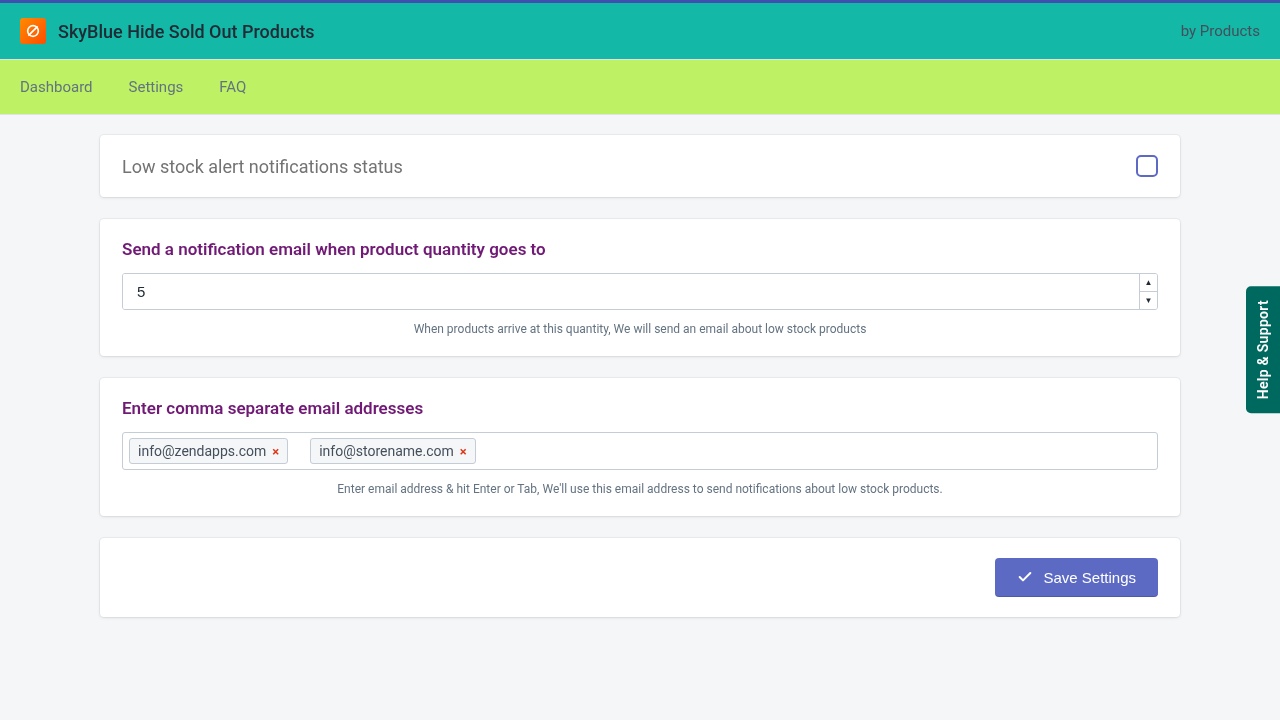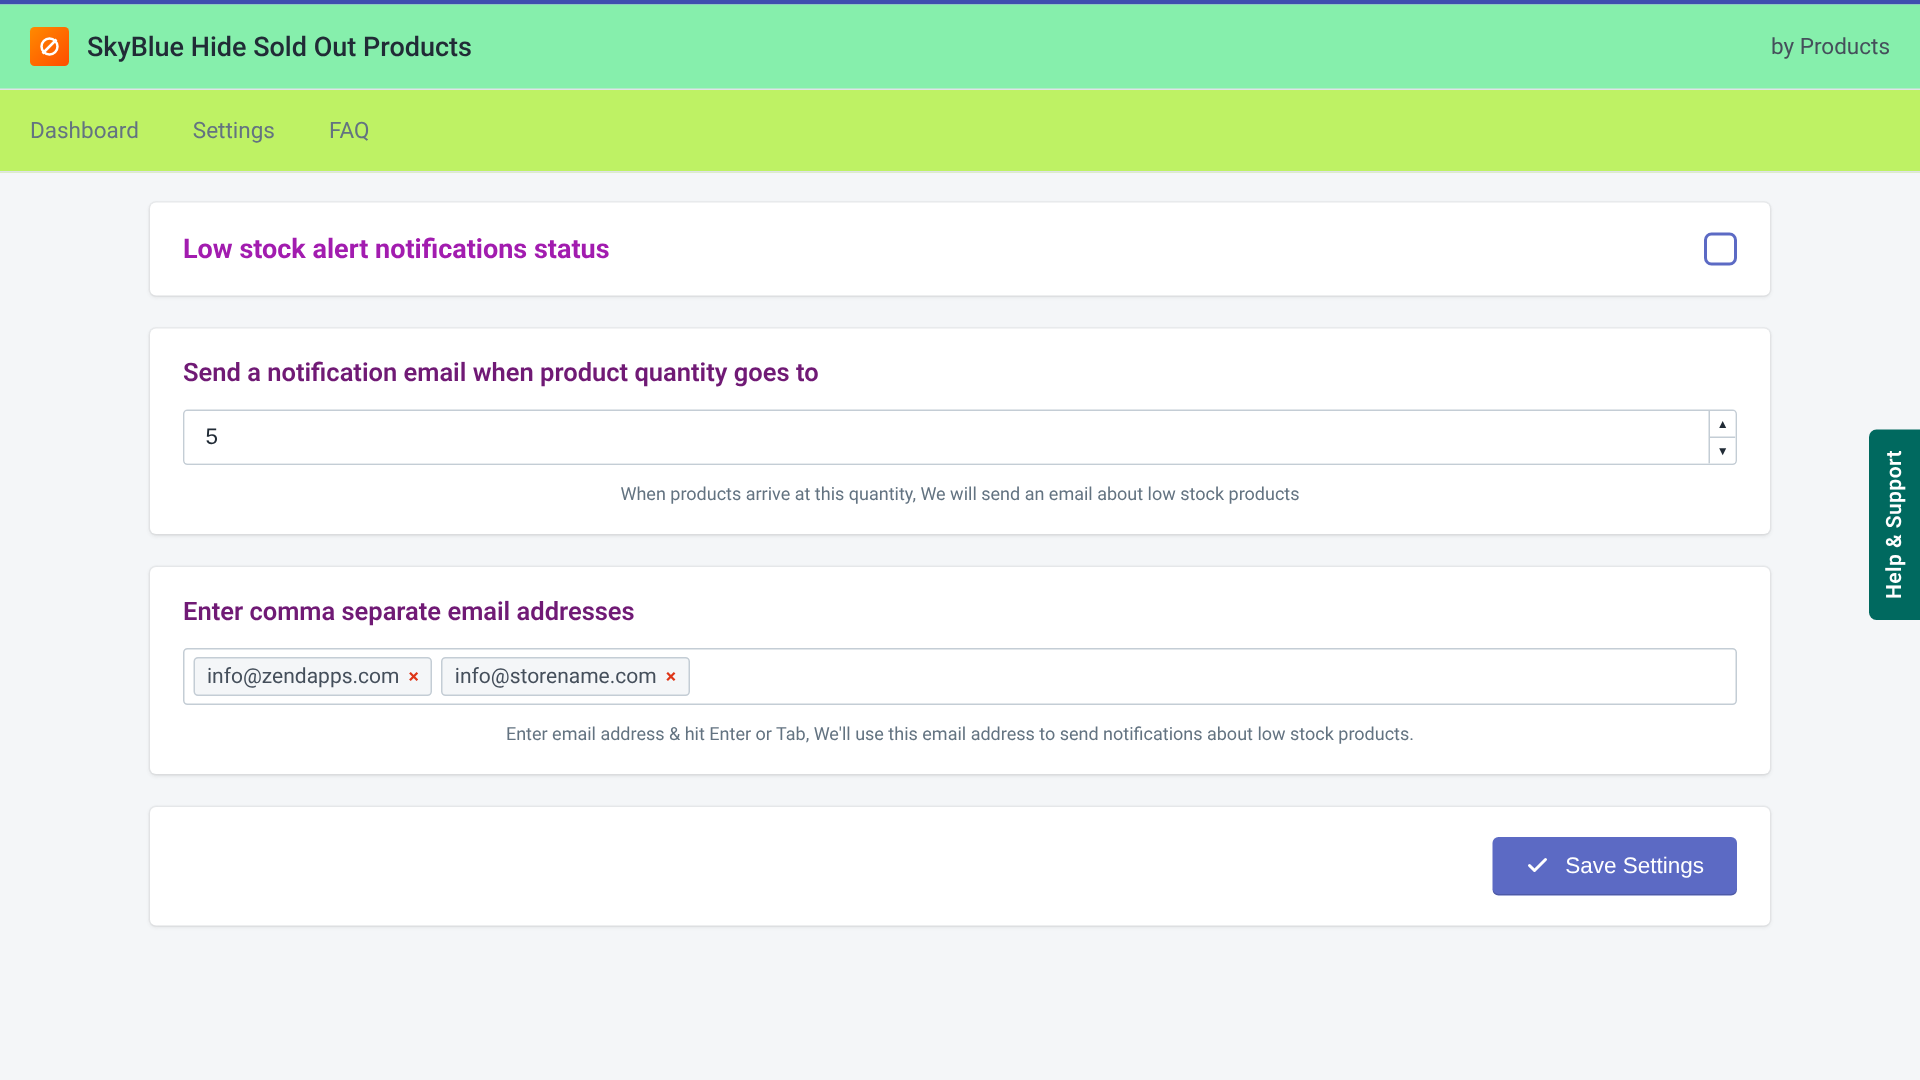--- a/index.html
+++ b/index.html
@@ -13,21 +13,21 @@
   position: relative;
 }
 .topbar {
   height: 3px;
   background: #3f4eaf;
 }
 .header {
   display: flex;
   align-items: center;
   padding: 15px 20px;
-  background: #86efac;
+  background: #14b8a6;
   border-bottom: 1px solid #dfe3e8;
 }
 .app-icon {
   width: 26px;
   height: 26px;
   background: linear-gradient(135deg, #ff8a00, #ff4d00);
   border-radius: 3px;
   margin-right: 12px;
   display:flex;align-items:center;justify-content:center;
 }
@@ -76,22 +76,22 @@
   padding: 20px 22px;
   margin-bottom: 22px;
 }
 .card-row {
   display: flex;
   align-items: center;
   justify-content: space-between;
 }
 .card-title {
   font-size: 18px;
-  font-weight: 700;
-  color: #a21caf;
+  font-weight: 400;
+  color: #737373;
 }
 .section-title {
   font-size: 17px;
   font-weight: 600;
   color: #701a75;
   margin-bottom: 14px;
 }
 .toggle-checkbox {
   width: 22px;
   height: 22px;
@@ -138,21 +138,21 @@
   color: #637381;
   margin-top: 12px;
   text-align: center;
 }
 .tag-input {
   display: flex;
   align-items: center;
   border: 1px solid #c4cdd5;
   border-radius: 3px;
   padding: 5px 6px;
-  gap: 6px;
+  gap: 22px;
   flex-wrap: wrap;
 }
 .tag {
   display: inline-flex;
   align-items: center;
   background: #f4f6f8;
   border: 1px solid #c4cdd5;
   border-radius: 3px;
   padding: 4px 8px;
   font-size: 14px;

